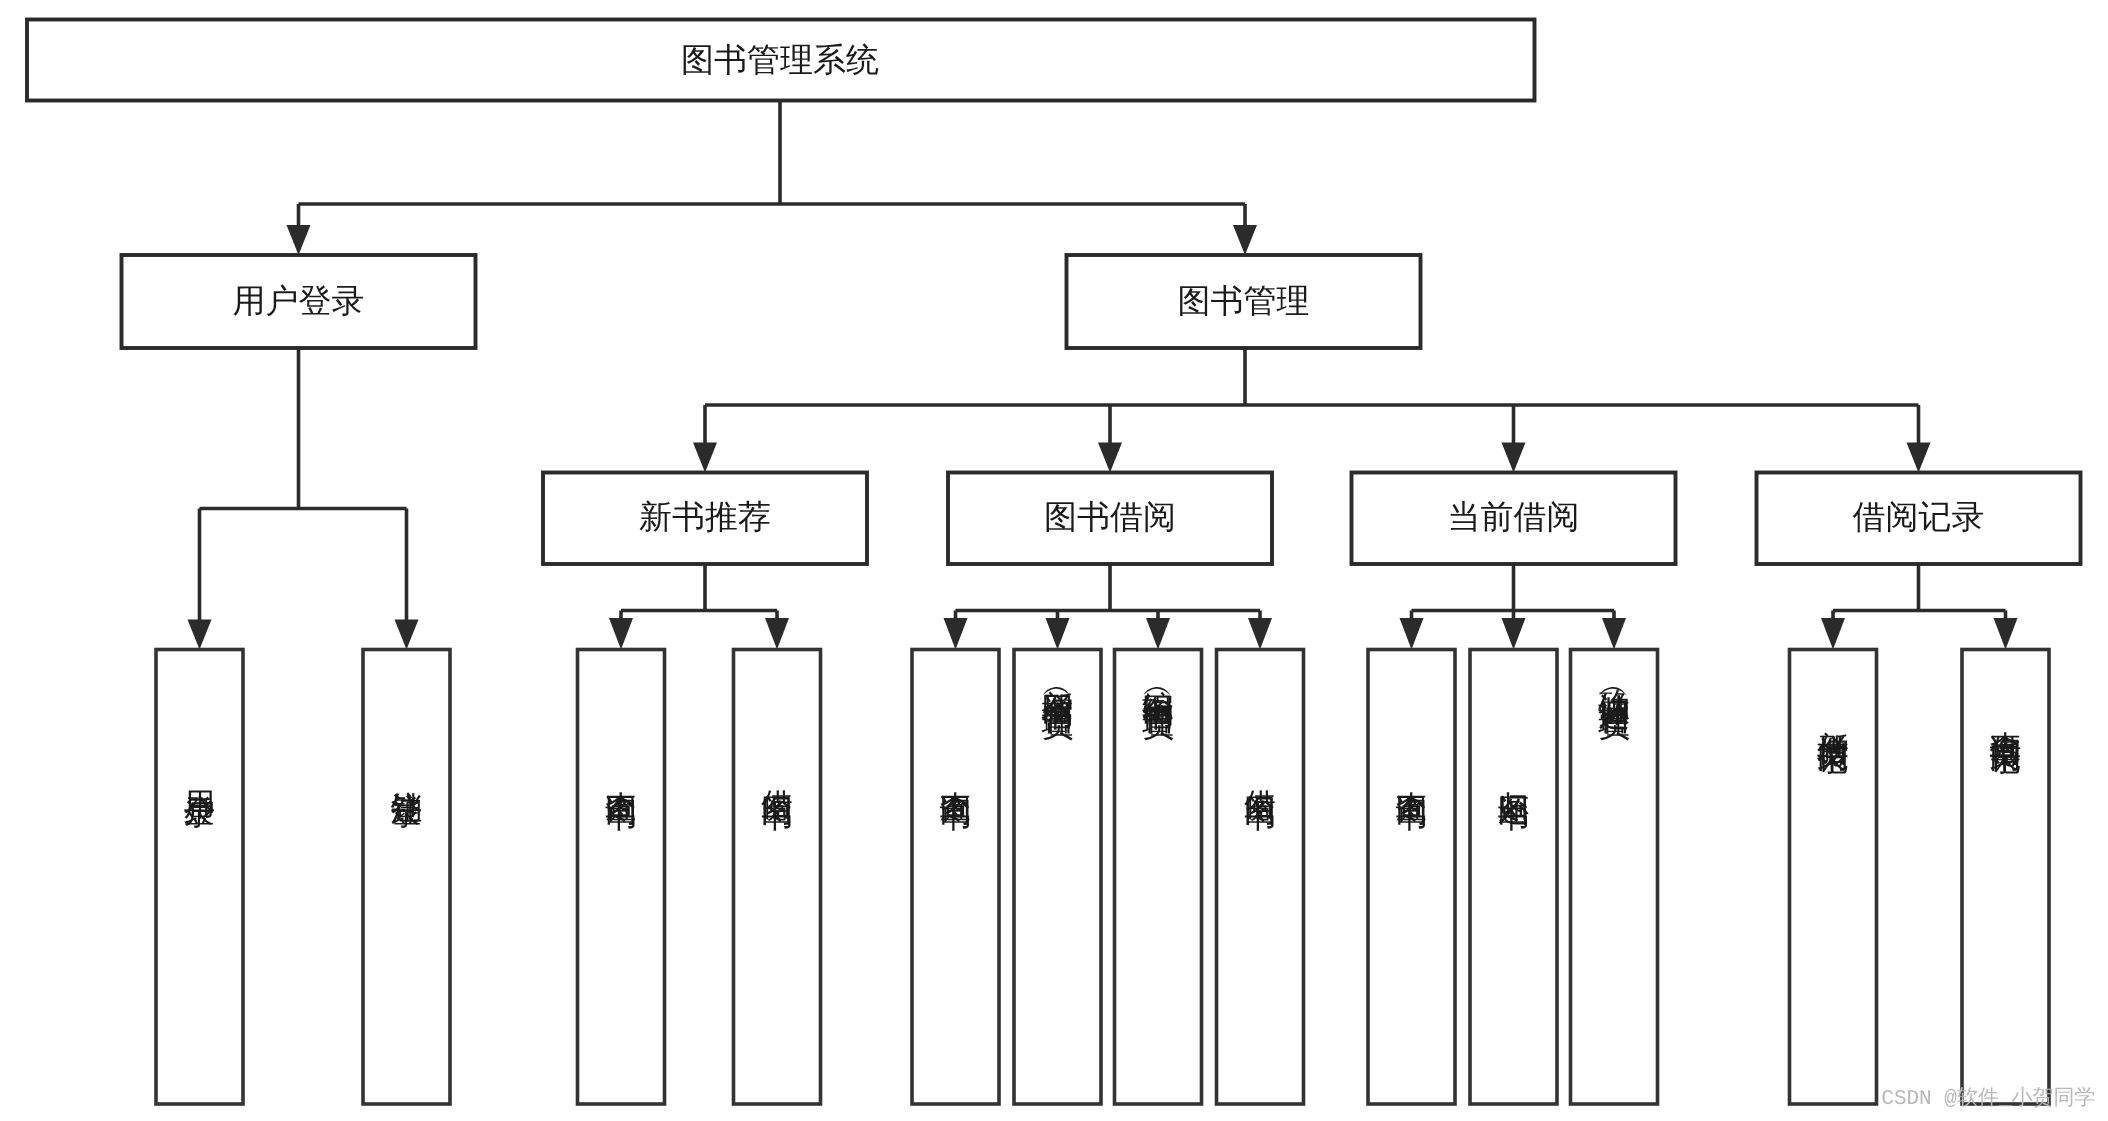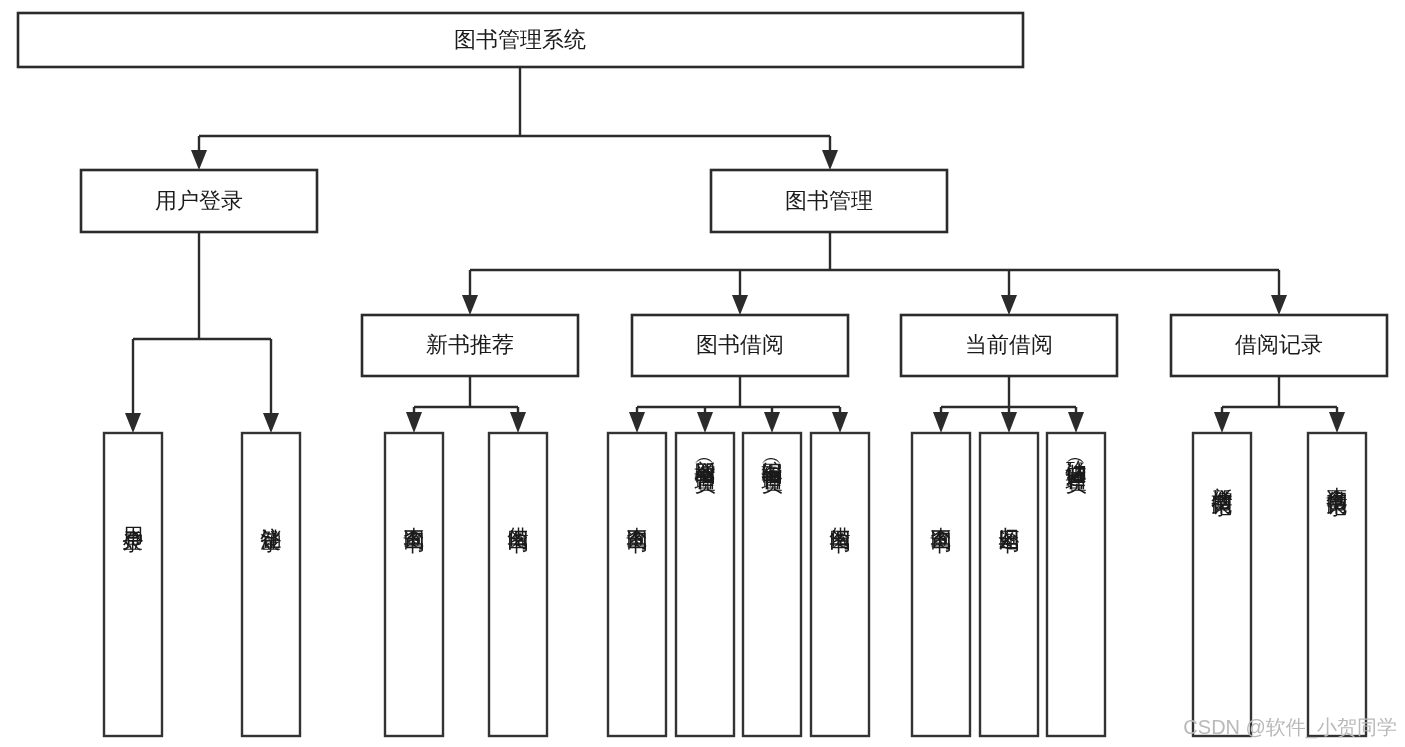--- a/index.html
+++ b/index.html
@@ -60,22 +60,22 @@
     font-size: 21px;
     fill: #1a1a1a;
     writing-mode: vertical-rl;
     text-orientation: upright;
     letter-spacing: 2px;
   }
   .watermark-text {
     position: absolute;
     right: 8px;
     bottom: 6px;
-    font-family: Liberation Sans, sans-serif;
-    font-size: 20px;
+    font-family: Liberation Mono, monospace;
+    font-size: 14px;
     color: #b9b9b9;
     white-space: nowrap;
     user-select: none;
     pointer-events: none;
     margin-top: 34px;
   }
 </style>
 </head>
 <body>
 

